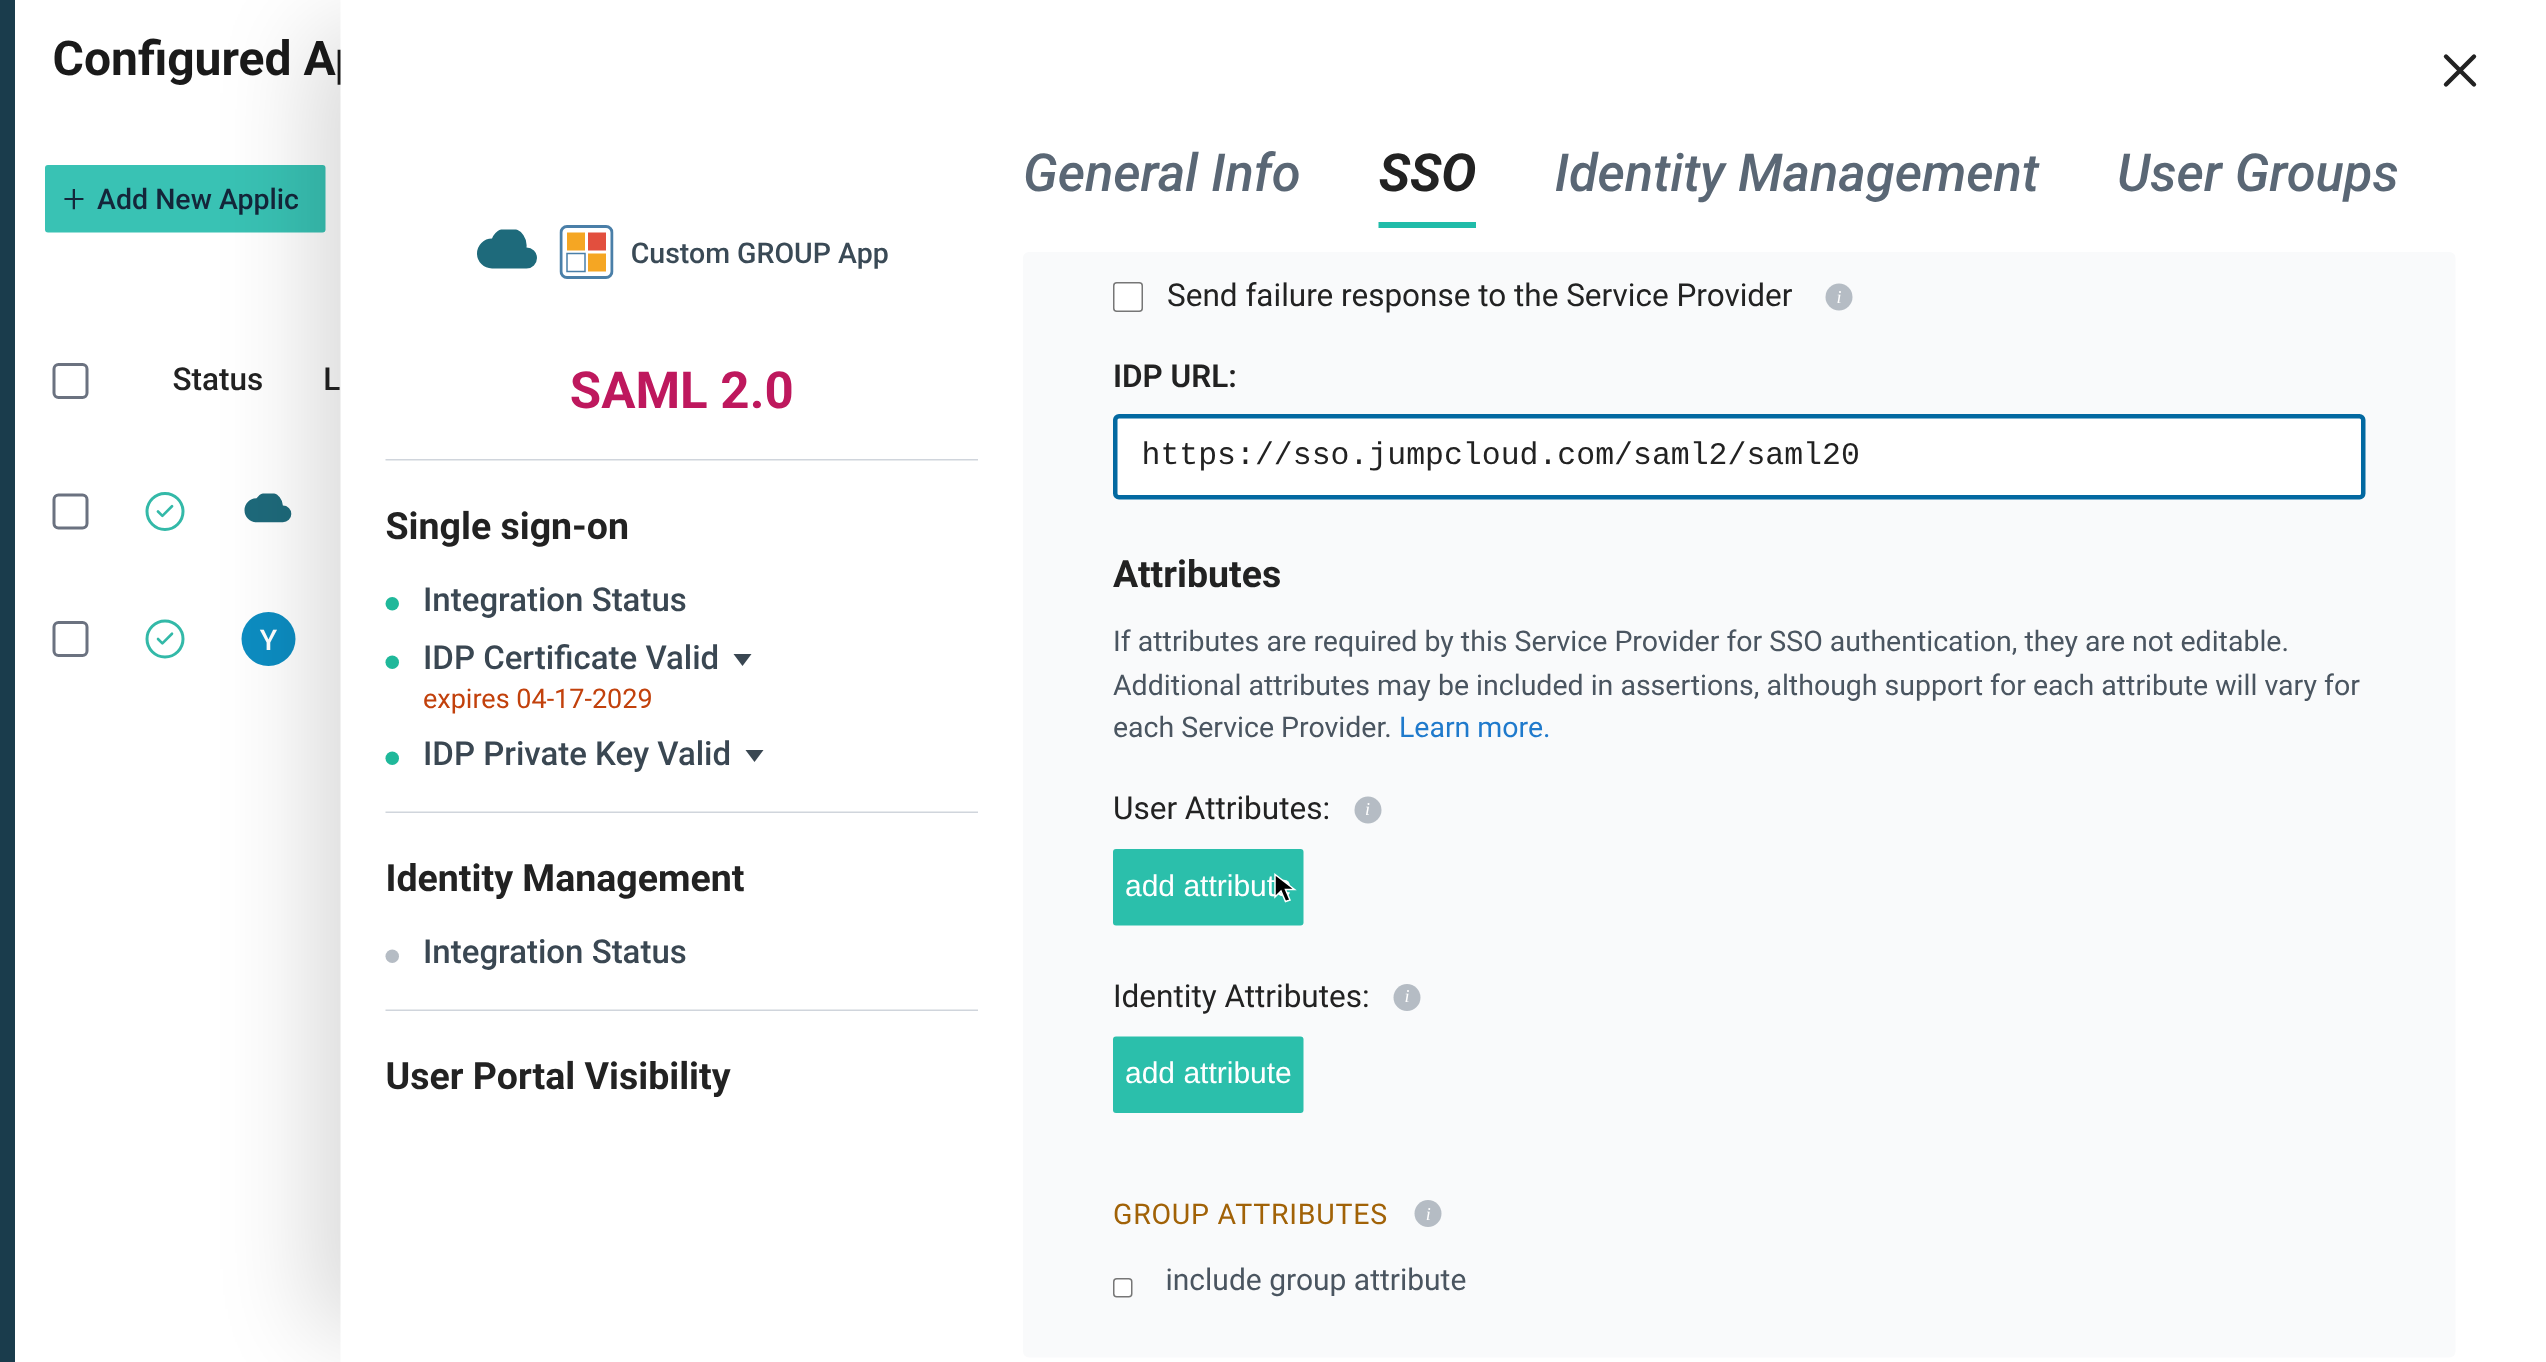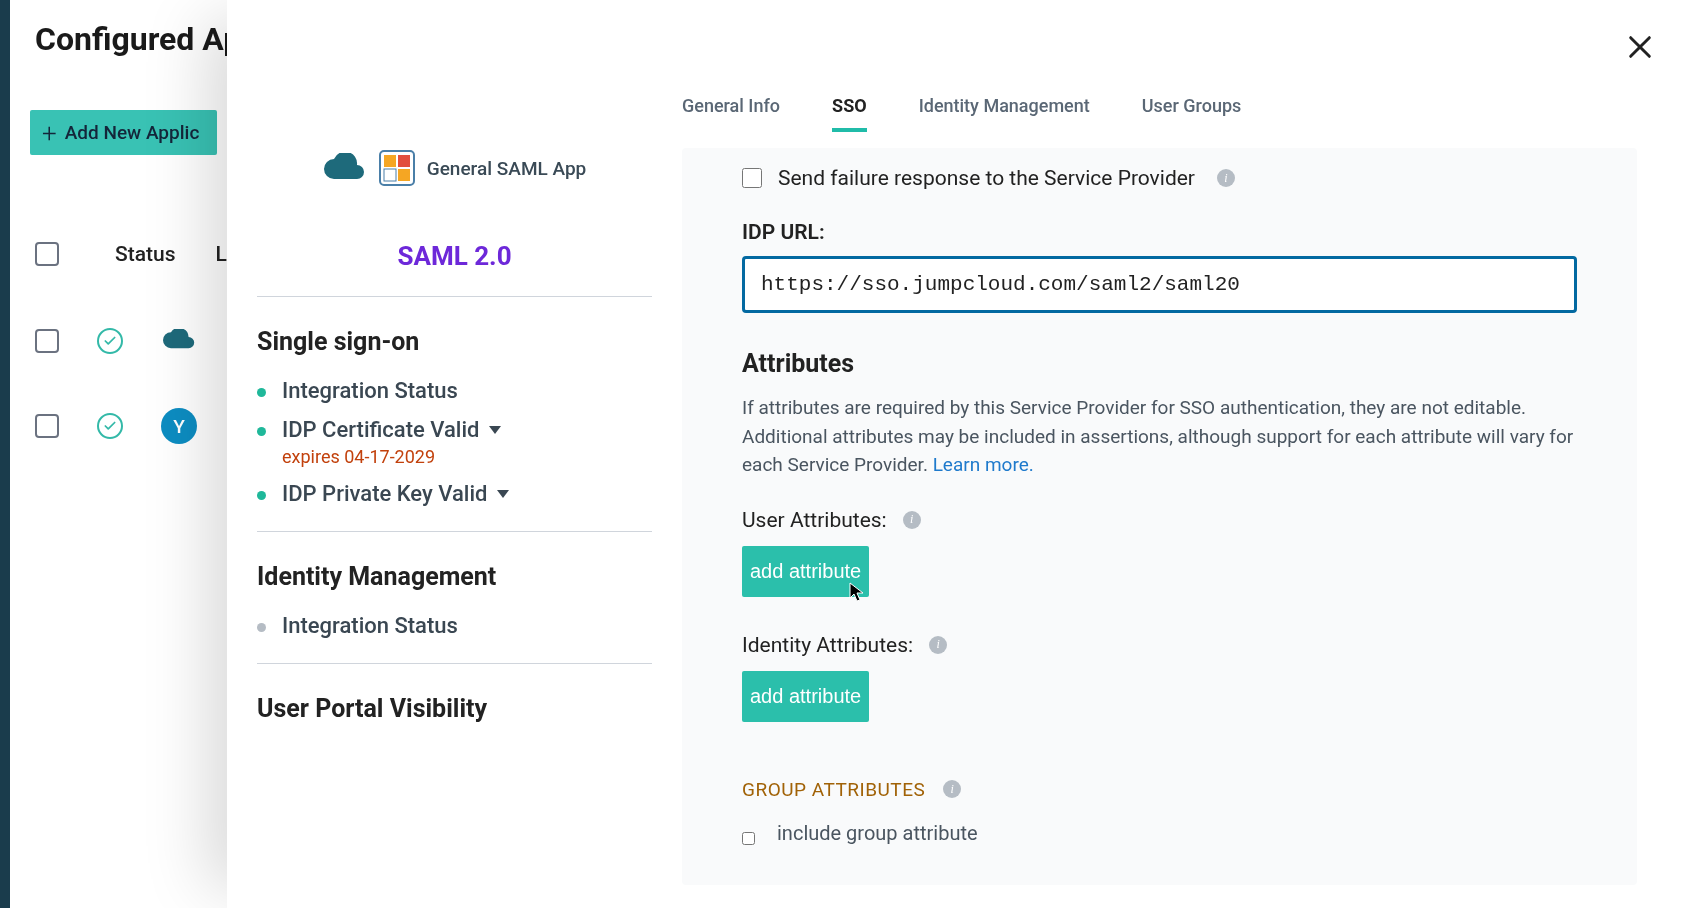--- a/index.html
+++ b/index.html
@@ -137,23 +137,23 @@
 .app-icon-row .app-label {
   font-size: 19px;
   color: #3a4a56;
   font-weight: 500;
 }
 .cloud-svg { width: 44px; height: 30px; }
 .grid-svg { width: 36px; height: 36px; }
 
 .saml-heading {
   text-align: center;
-  font-size: 26px;
+  font-size: 34px;
   font-weight: 700;
-  color: #6d28d9;
+  color: #be185d;
   margin-top: 55px;
   margin-bottom: 20px;
 }
 .side-divider {
   border: none;
   border-top: 1px solid #d0d5dc;
   margin: 25px 0 30px 0;
 }
 .side-section-title {
   font-size: 25px;
@@ -209,26 +209,27 @@
   padding: 95px 60px 0 0;
   position: relative;
 }
 .tabs {
   display: flex;
   gap: 52px;
   border-bottom: none;
   margin-bottom: 18px;
 }
 .tab {
-  font-size: 18px;
+  font-size: 35px;
   color: #5a6775;
   font-weight: 500;
   padding-bottom: 14px;
   cursor: pointer;
   position: relative;
+  font-style: italic;
 }
 .tab.active {
   color: #222;
   font-weight: 700;
 }
 .tab.active::after {
   content: "";
   position: absolute;
   left: 0; right: 0; bottom: -2px;
   height: 4px;
@@ -403,21 +404,21 @@
       <svg class="cloud-svg" viewBox="0 0 44 30">
         <path d="M34 26 H11 a10 10 0 0 1 0-20 a12 12 0 0 1 23 6 a7 7 0 0 1 0 14z" fill="#1e6a7b"></path>
       </svg>
       <svg class="grid-svg" viewBox="0 0 36 36">
         <rect x="1" y="1" width="34" height="34" rx="4" fill="#fff" stroke="#4a7fa8" stroke-width="2"></rect>
         <rect x="5" y="5" width="12" height="12" fill="#f5a623"></rect>
         <rect x="19" y="5" width="12" height="12" fill="#e24f3e"></rect>
         <rect x="5" y="19" width="12" height="12" fill="#fff" stroke="#4a7fa8"></rect>
         <rect x="19" y="19" width="12" height="12" fill="#f5a623"></rect>
       </svg>
-      <span class="app-label">General SAML App</span>
+      <span class="app-label">Custom GROUP App</span>
     </div>
 
     <div class="saml-heading">SAML 2.0</div>
     <hr class="side-divider">
 
     <div class="side-section-title">Single sign-on</div>
 
     <div class="side-item">
       <span class="dot green"></span>
       <div class="side-item-text">

